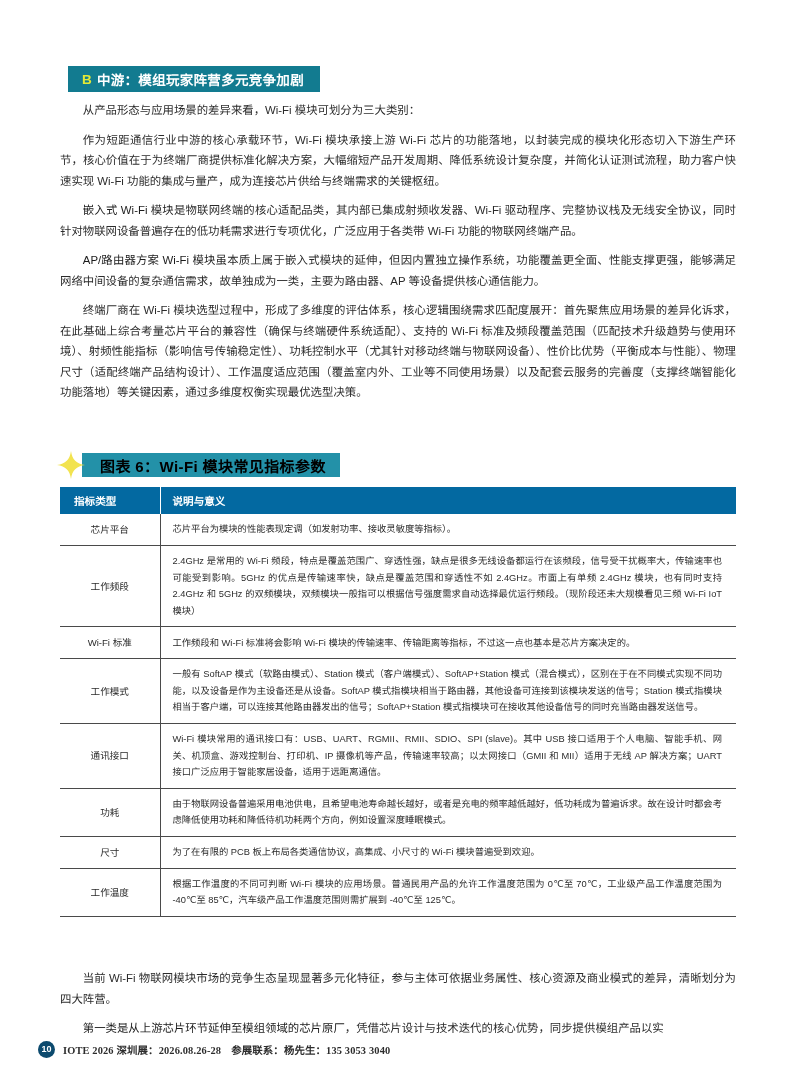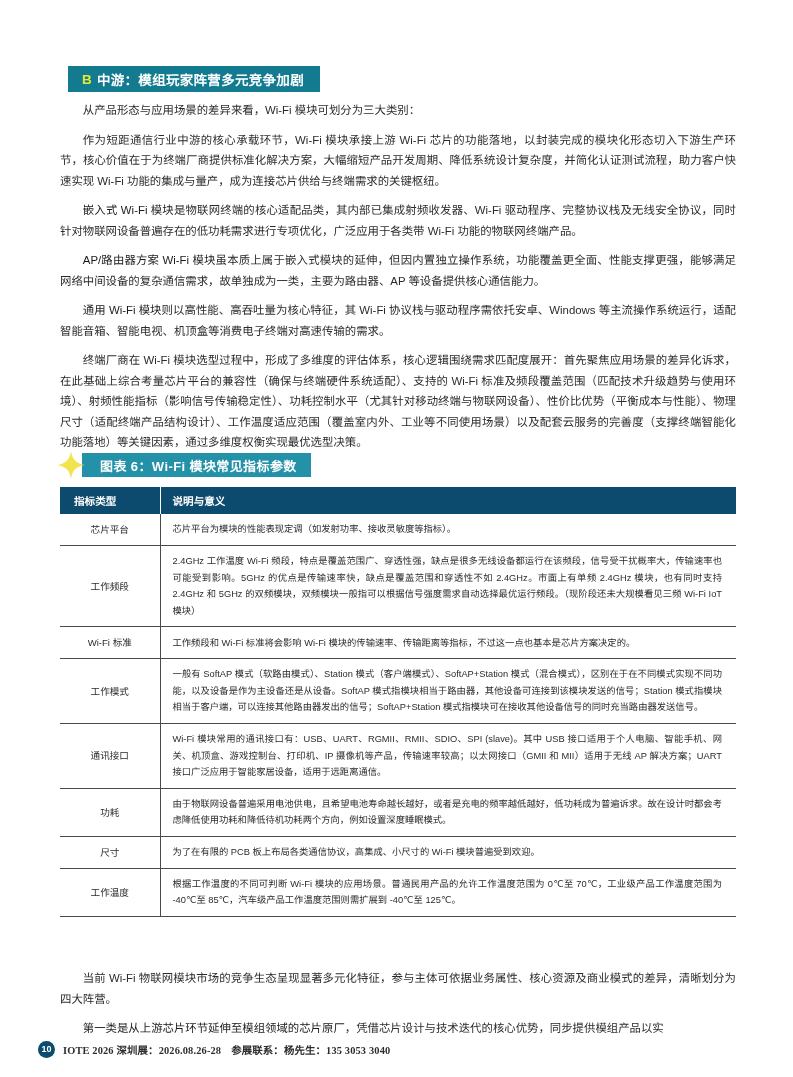--- a/index.html
+++ b/index.html
@@ -85,43 +85,43 @@
   }
   .figure-title-bar {
     height: 24px;
     background: #2391a8;
     display: flex;
     align-items: center;
     padding: 0 14px 0 18px;
     box-sizing: border-box;
   }
   .figure-title-bar .ftxt {
-    color: #ffffff;
-    font-size: 13px;
+    color: #000000;
+    font-size: 15px;
     font-weight: bold;
     letter-spacing: 0.4px;
     white-space: nowrap;
   }
 
   
   .tbl-wrap {
     position: absolute;
     left: 60px;
     top: 487px;
     width: 676px;
   }
   table.spec {
     border-collapse: collapse;
     width: 676px;
     table-layout: fixed;
   }
   table.spec col.c1 { width: 100px; }
   table.spec col.c2 { width: 576px; }
   table.spec thead th {
-    background: #0c4a6e;
+    background: #0369a1;
     color: #ffffff;
     font-size: 10.6px;
     font-weight: bold;
     text-align: left;
     padding: 6px 0 6px 12px;
     height: 21px;
     box-sizing: border-box;
     border: none;
   }
   table.spec thead th.h1 {
@@ -201,21 +201,20 @@
   <div class="section-banner">
     <span class="letter">B</span>
     <span class="title">中游：模组玩家阵营多元竞争加剧</span>
   </div>
 
   <div class="content">
     <p class="para">从产品形态与应用场景的差异来看，Wi-Fi 模块可划分为三大类别：</p>
     <p class="para">作为短距通信行业中游的核心承载环节，Wi-Fi 模块承接上游 Wi-Fi 芯片的功能落地，以封装完成的模块化形态切入下游生产环节，核心价值在于为终端厂商提供标准化解决方案，大幅缩短产品开发周期、降低系统设计复杂度，并简化认证测试流程，助力客户快速实现 Wi-Fi 功能的集成与量产，成为连接芯片供给与终端需求的关键枢纽。</p>
     <p class="para"><b>嵌入式 Wi-Fi 模块</b><span>是物联网终端的核心适配品类，其内部已集成射频收发器、Wi-Fi 驱动程序、完整协议栈及无线安全协议，同时针对物联网设备普遍存在的低功耗需求进行专项优化，广泛应用于各类带 Wi-Fi 功能的物联网终端产品。</span></p>
     <p class="para"><b>AP/路由器方案 Wi-Fi 模块</b><span>虽本质上属于嵌入式模块的延伸，但因内置独立操作系统，功能覆盖更全面、性能支撑更强，能够满足网络中间设备的复杂通信需求，故单独成为一类，主要为路由器、AP 等设备提供核心通信能力。</span></p>
-    <p class="para"><b>通用 Wi-Fi 模块</b><span>则以高性能、高吞吐量为核心特征，其 Wi-Fi 协议栈与驱动程序需依托安卓、Windows 等主流操作系统运行，适配智能音箱、智能电视、机顶盒等消费电子终端对高速传输的需求。</span></p>
     <p class="para">终端厂商在 Wi-Fi 模块选型过程中，形成了多维度的评估体系，核心逻辑围绕需求匹配度展开：首先聚焦应用场景的差异化诉求，在此基础上综合考量芯片平台的兼容性（确保与终端硬件系统适配）、支持的 Wi-Fi 标准及频段覆盖范围（匹配技术升级趋势与使用环境）、射频性能指标（影响信号传输稳定性）、功耗控制水平（尤其针对移动终端与物联网设备）、性价比优势（平衡成本与性能）、物理尺寸（适配终端产品结构设计）、工作温度适应范围（覆盖室内外、工业等不同使用场景）以及配套云服务的完善度（支撑终端智能化功能落地）等关键因素，通过多维度权衡实现最优选型决策。</p>
   </div>
 
   <div class="figure-title-wrap">
     <span class="star-icon">
       <svg viewBox="0 0 30 30" width="30" height="30" aria-hidden="true">
         <path d="M15 1 C16.2 9.6 20.4 13.8 29 15 C20.4 16.2 16.2 20.4 15 29 C13.8 20.4 9.6 16.2 1 15 C9.6 13.8 13.8 9.6 15 1 Z" fill="#f2e34f"></path>
       </svg>
     </span>
     <span class="figure-title-bar">
@@ -235,21 +234,21 @@
           <th class="h2">说明与意义</th>
         </tr>
       </thead>
       <tbody>
         <tr>
           <td class="cat">芯片平台</td>
           <td class="desc">芯片平台为模块的性能表现定调（如发射功率、接收灵敏度等指标）。</td>
         </tr>
         <tr>
           <td class="cat">工作频段</td>
-          <td class="desc">2.4GHz 工作温度 Wi-Fi 频段，特点是覆盖范围广、穿透性强，缺点是很多无线设备都运行在该频段，信号受干扰概率大，传输速率也可能受到影响。5GHz 的优点是传输速率快，缺点是覆盖范围和穿透性不如 2.4GHz。市面上有单频 2.4GHz 模块，也有同时支持 2.4GHz 和 5GHz 的双频模块，双频模块一般指可以根据信号强度需求自动选择最优运行频段。（现阶段还未大规模看见三频 Wi-Fi IoT 模块）</td>
+          <td class="desc">2.4GHz 是常用的 Wi-Fi 频段，特点是覆盖范围广、穿透性强，缺点是很多无线设备都运行在该频段，信号受干扰概率大，传输速率也可能受到影响。5GHz 的优点是传输速率快，缺点是覆盖范围和穿透性不如 2.4GHz。市面上有单频 2.4GHz 模块，也有同时支持 2.4GHz 和 5GHz 的双频模块，双频模块一般指可以根据信号强度需求自动选择最优运行频段。（现阶段还未大规模看见三频 Wi-Fi IoT 模块）</td>
         </tr>
         <tr>
           <td class="cat">Wi-Fi 标准</td>
           <td class="desc">工作频段和 Wi-Fi 标准将会影响 Wi-Fi 模块的传输速率、传输距离等指标，不过这一点也基本是芯片方案决定的。</td>
         </tr>
         <tr>
           <td class="cat">工作模式</td>
           <td class="desc">一般有 SoftAP 模式（软路由模式）、Station 模式（客户端模式）、SoftAP+Station 模式（混合模式），区别在于在不同模式实现不同功能，以及设备是作为主设备还是从设备。SoftAP 模式指模块相当于路由器，其他设备可连接到该模块发送的信号；Station 模式指模块相当于客户端，可以连接其他路由器发出的信号；SoftAP+Station 模式指模块可在接收其他设备信号的同时充当路由器发送信号。</td>
         </tr>
         <tr>

